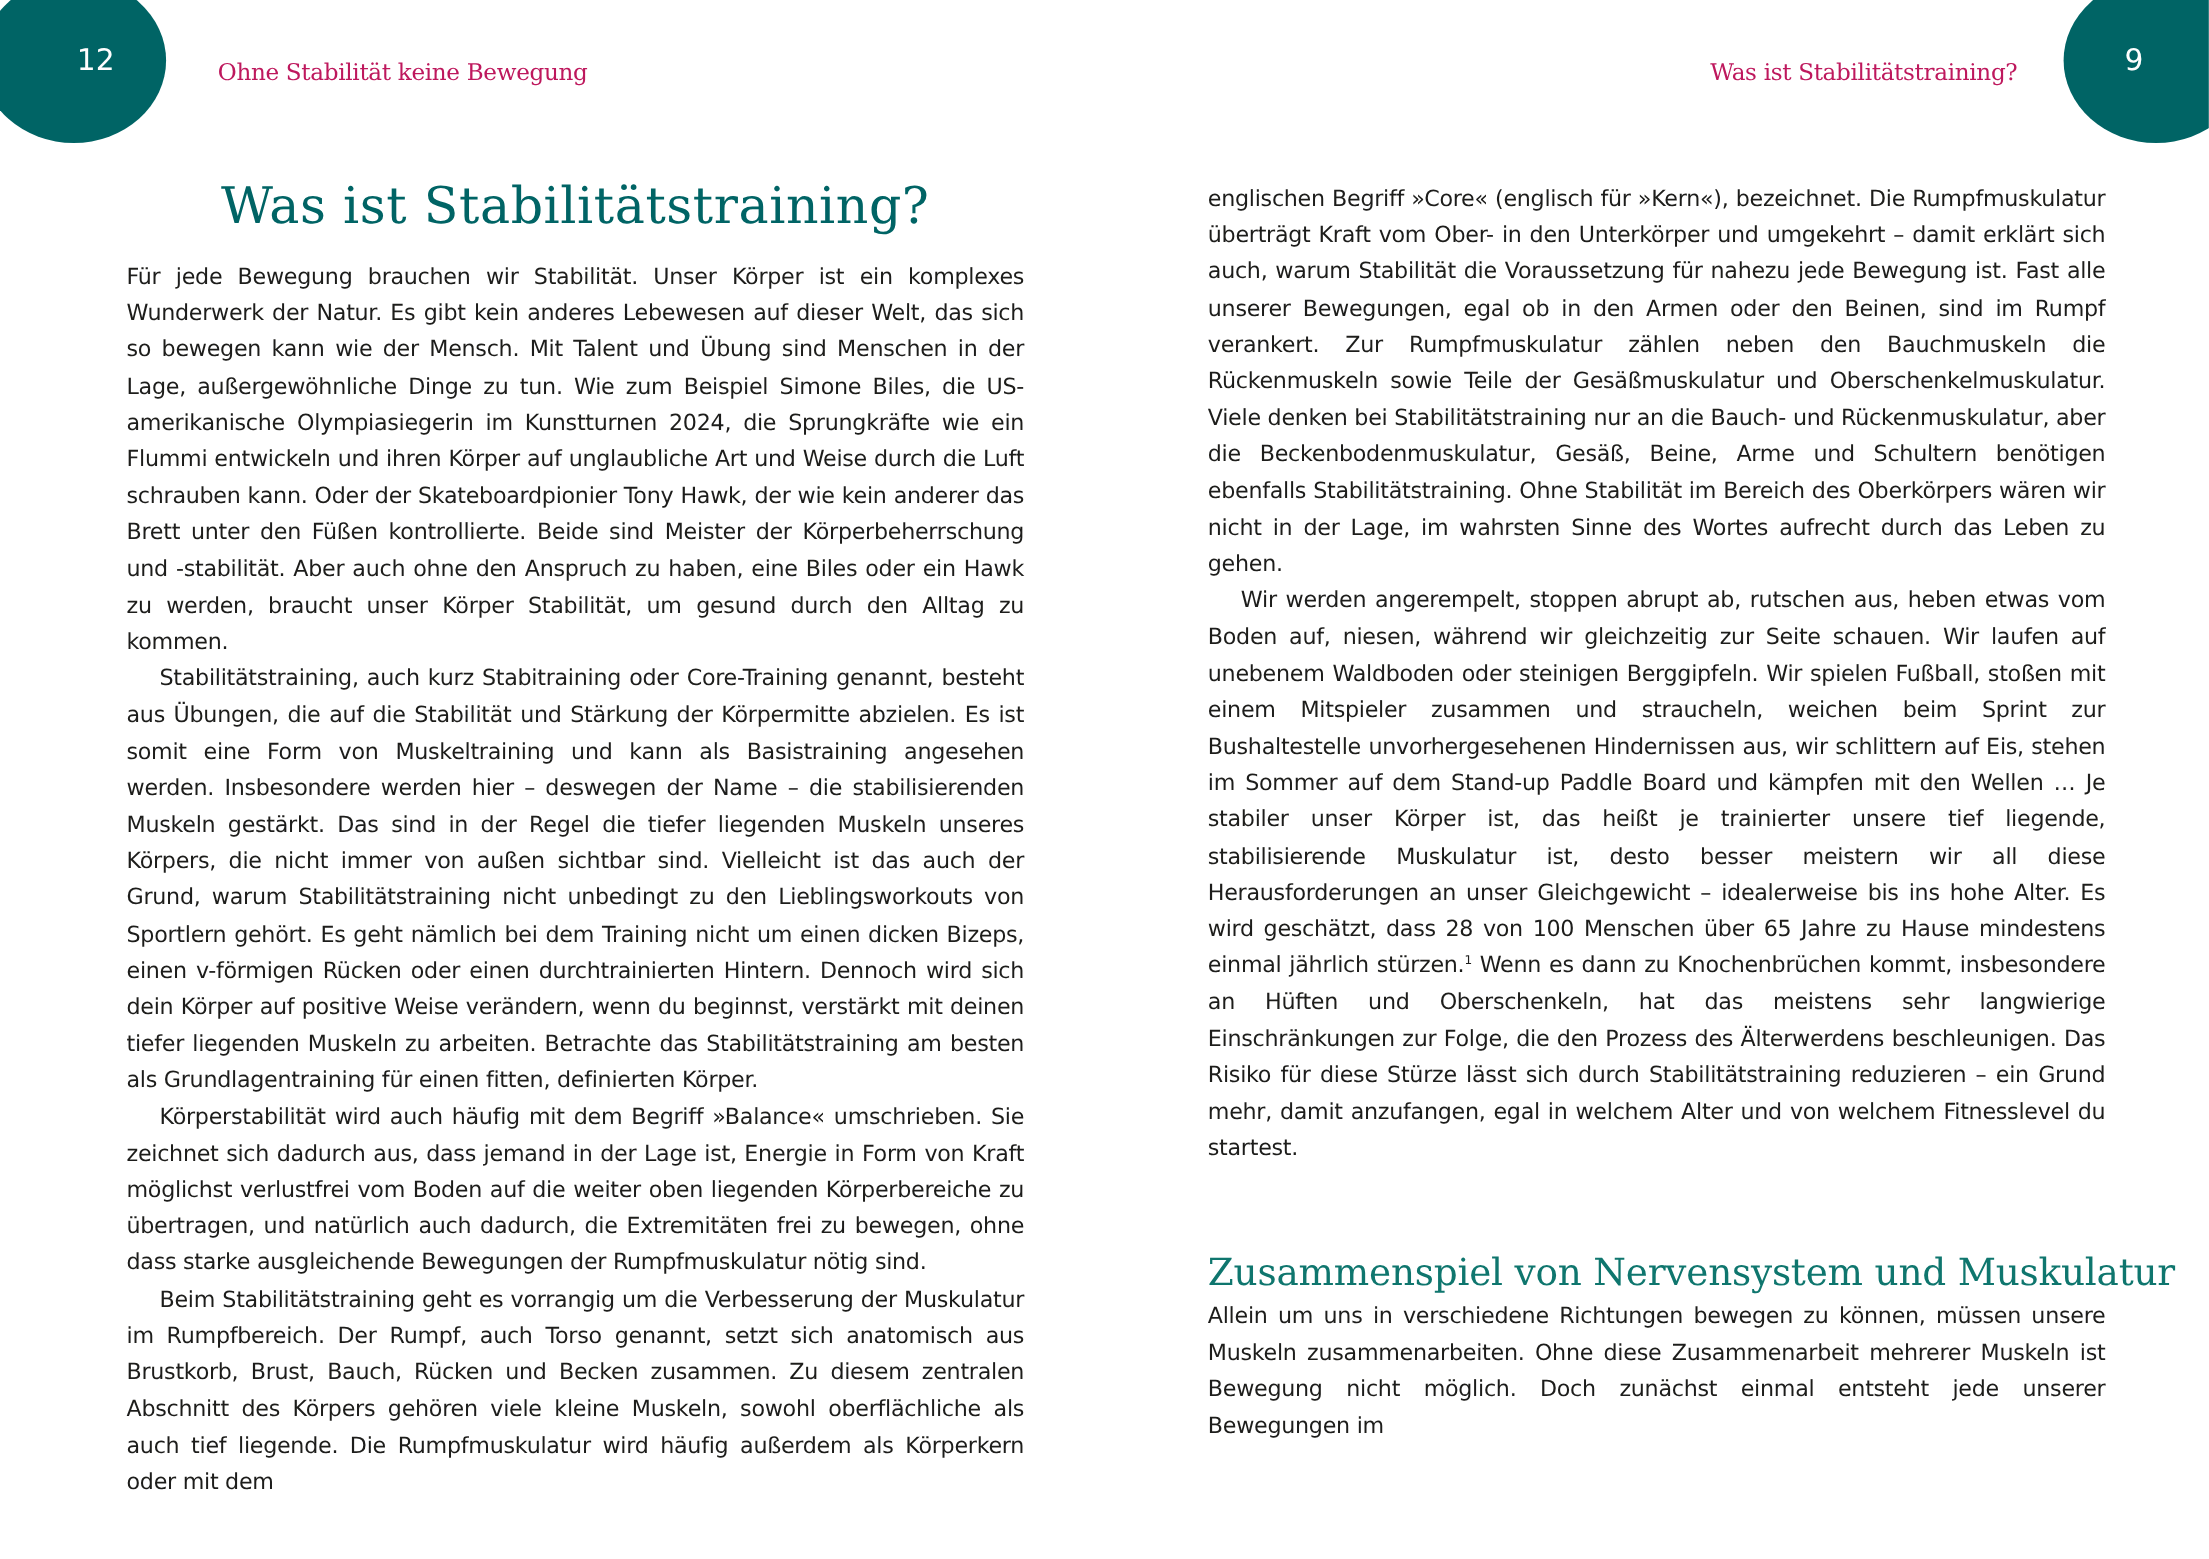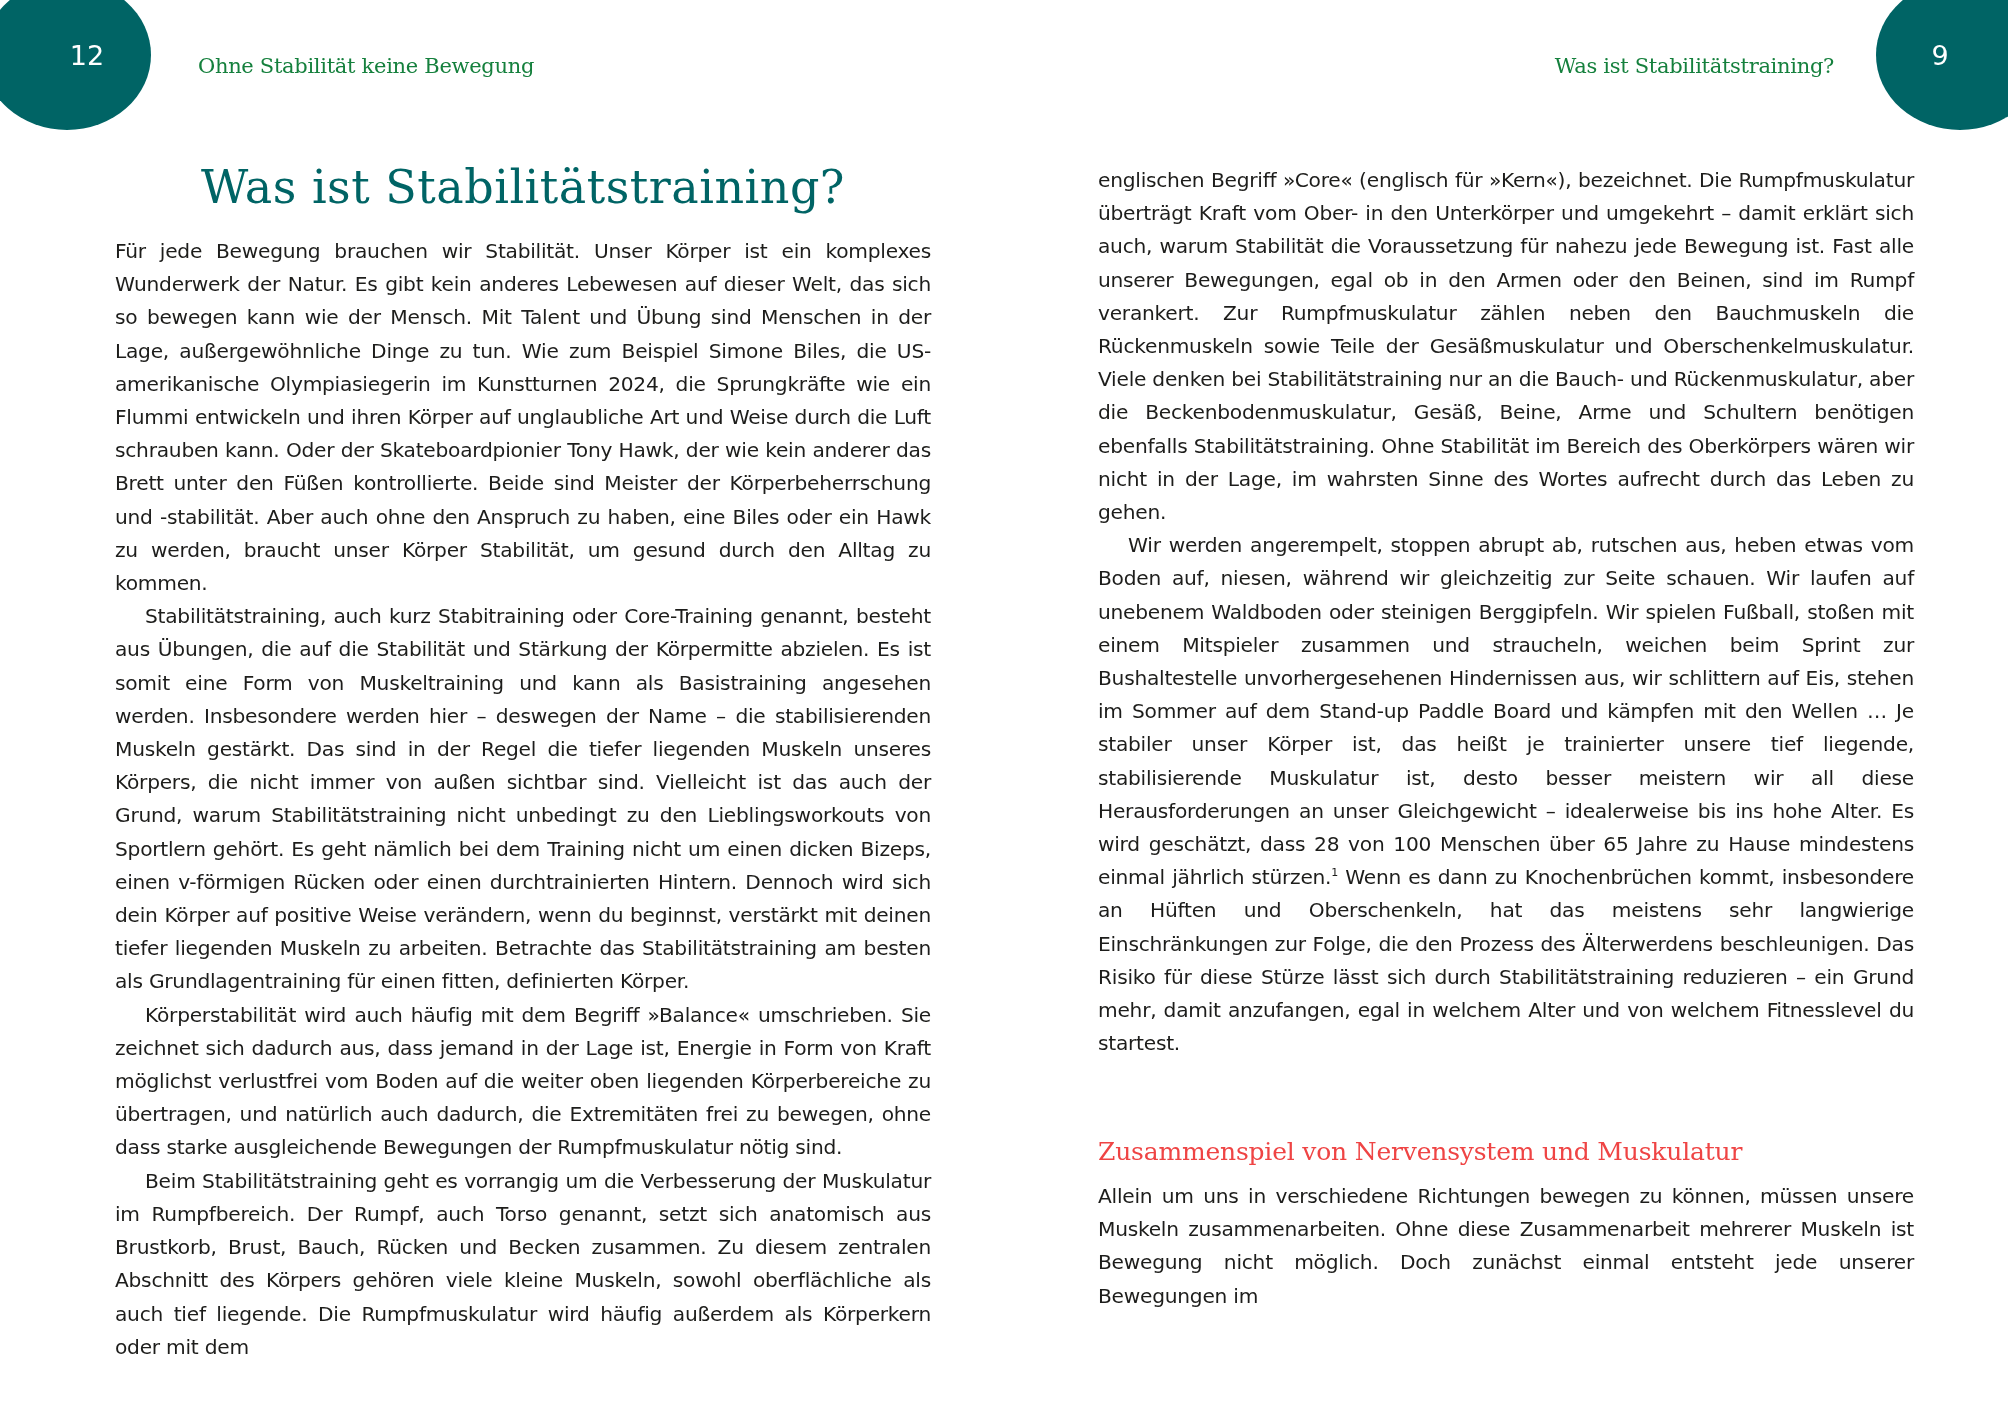--- a/index.html
+++ b/index.html
@@ -12,39 +12,39 @@
   .page.right { left: 1004px; }
   .badge {
     position: absolute; width: 168px; height: 150px; background: #006465; border-radius: 50%;
     color: #fff; font-family: "DejaVu Sans", sans-serif; font-size: 27px;
     display: flex; align-items: center; justify-content: center;
   }
   .left .badge { left: -38px; top: -20px; padding-left: 40px; box-sizing: border-box; }
   .right .badge { left: 872px; top: -20px; padding-right: 40px; box-sizing: border-box; }
   .running-head {
     position: absolute; top: 54px; font-family: "DejaVu Serif", serif; font-size: 21px;
-    color: #15803d; letter-spacing: -0.3px;
+    color: #be185d; letter-spacing: -0.3px;
   }
   .left .running-head { left: 177px; }
   .right .running-head { right: 174px; }
   h1.chapter {
     position: absolute; left: 94px; width: 816px; top: 160px; margin: 0; text-align: center;
     font-family: "DejaVu Serif", serif; font-weight: normal; font-size: 46px; color: #006465; letter-spacing: 0.5px;
   }
   .col {
     position: absolute; width: 816px; font-size: 20.2px; line-height: 33.2px;
     text-align: justify; hyphens: manual; letter-spacing: -0.25px;
   }
   .left .col { left: 94px; top: 235px; }
   .right .col { left: 94px; top: 164px; }
   .col p { margin: 0; }
   .col p.indent { text-indent: 30px; }
   h2.section {
     position: absolute; left: 94px; top: 1137px; margin: 0; font-family: "DejaVu Serif", serif;
-    font-weight: normal; font-size: 25px; color: #ef4444; letter-spacing: -0.2px;
+    font-weight: normal; font-size: 34px; color: #0f766e; letter-spacing: -0.2px;
   }
   .right .col.lower { top: 1180px; }
   sup { font-size: 11px; line-height: 0; vertical-align: super; }
 </style>
 </head>
 <body>
 
 <div class="page left">
   <div class="badge">
     <span>12</span>

